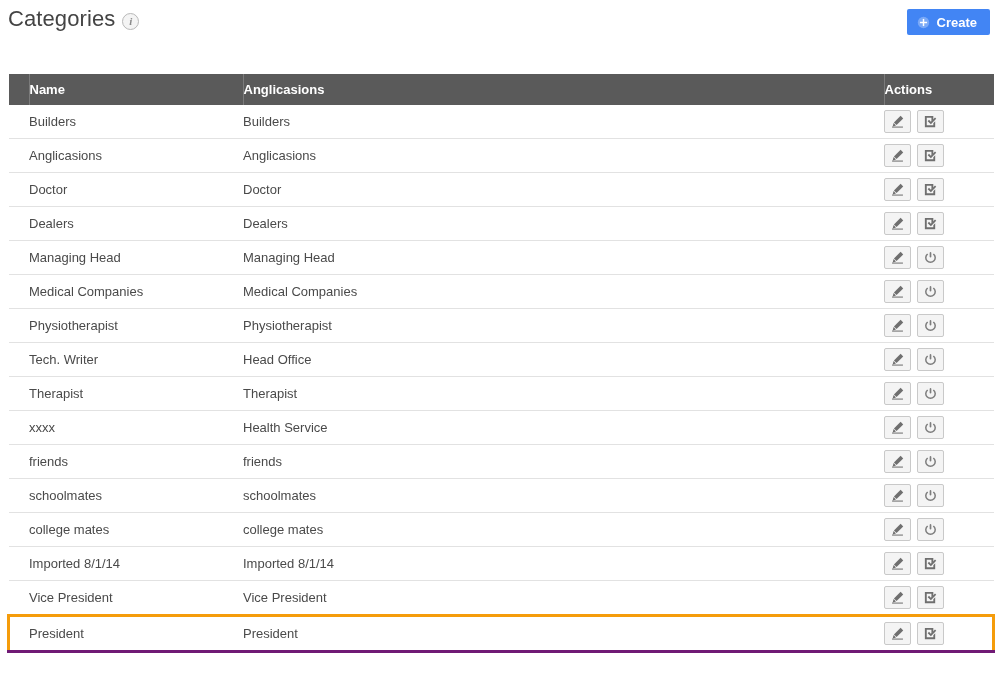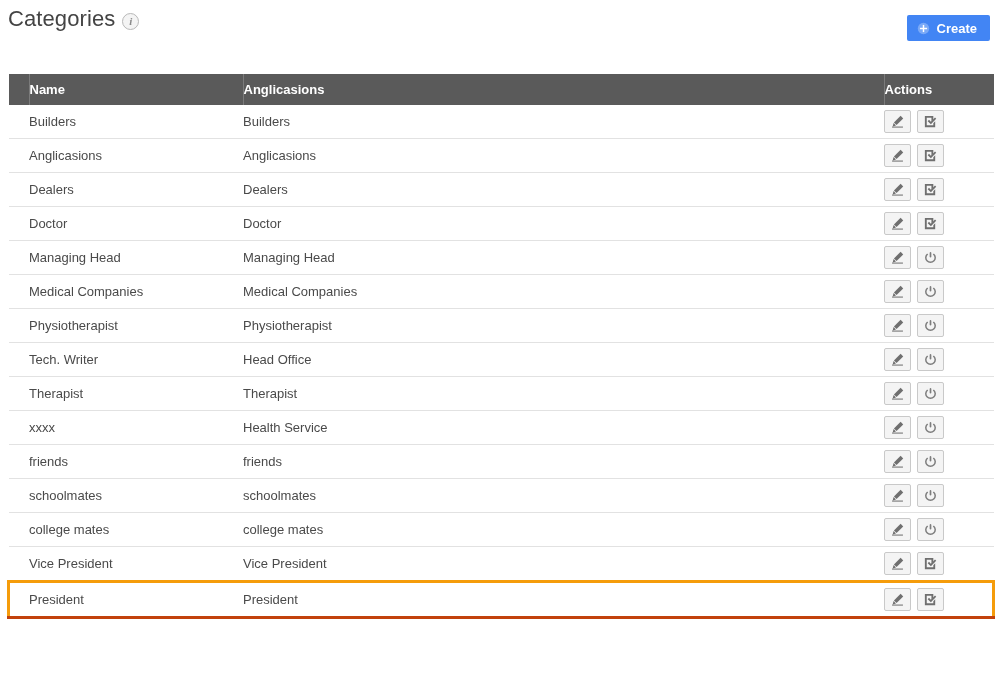--- a/index.html
+++ b/index.html
@@ -50,21 +50,21 @@
     font-family: "Liberation Serif", serif;
     color: #8a8a8a;
     font-weight: bold;
     box-sizing: border-box;
     margin-top: 4px;
   }
 
   .create-button {
     position: absolute;
     right: 6px;
-    top: 15px;
+    top: 9px;
     height: 26px;
     padding: 0 13px 0 10px;
     background: #4285f4;
     border: none;
     border-radius: 2px;
     color: #ffffff;
     font-size: 13px;
     font-weight: bold;
     font-family: "Liberation Sans", sans-serif;
     display: flex;
@@ -114,21 +114,21 @@
     vertical-align: middle;
     background: #ffffff;
   }
   td.cell-spacer {}
   td.cell-name { padding-left: 12px; }
   td.cell-desc { padding-left: 11px; }
   td.cell-actions { padding-left: 10px; }
 
   tbody tr.highlighted td {
     border-top: 3px solid #f59c0b;
-    border-bottom: 3px solid #c2410c;
+    border-bottom: 3px solid #701a75;
   }
   tbody tr.highlighted td.cell-spacer { border-left: 3px solid #f59c0b; }
   tbody tr.highlighted td.cell-actions { border-right: 3px solid #f59c0b; }
 
   
   .actions-group {
     display: flex;
     gap: 6px;
     align-items: center;
   }
@@ -216,20 +216,42 @@
                 <svg width="15" height="15" viewBox="0 0 16 16">
                   <path d="M2 2h9v4.2l-2 2V4H4v8h7v-2.2l2-2V14H2z" fill="#6f6f6f"></path>
                   <path d="M5 7.6l1.4-1.4 2 2 4.4-4.5 1.3 1.3-5.7 5.8z" fill="#6f6f6f"></path>
                 </svg>
               </button>
             </span>
           </td>
         </tr>
         <tr>
           <td class="cell-spacer"></td>
+          <td class="cell-name">Doctor</td>
+          <td class="cell-desc">Doctor</td>
+          <td class="cell-actions">
+            <span class="actions-group">
+              <button class="icon-btn">
+                <svg width="15" height="15" viewBox="0 0 16 16">
+                  <path d="M11.3 1.9l2.8 2.8-7.1 7.1-2.8-2.8z" fill="#6f6f6f"></path>
+                  <path d="M3.8 9.6l2.6 2.6-3.5 1z" fill="#6f6f6f"></path>
+                  <rect x="2.2" y="13.4" width="11.6" height="1.1" fill="#6f6f6f"></rect>
+                </svg>
+              </button>
+              <button class="icon-btn">
+                <svg width="15" height="15" viewBox="0 0 16 16">
+                  <path d="M2 2h9v4.2l-2 2V4H4v8h7v-2.2l2-2V14H2z" fill="#6f6f6f"></path>
+                  <path d="M5 7.6l1.4-1.4 2 2 4.4-4.5 1.3 1.3-5.7 5.8z" fill="#6f6f6f"></path>
+                </svg>
+              </button>
+            </span>
+          </td>
+        </tr>
+        <tr>
+          <td class="cell-spacer"></td>
           <td class="cell-name">Dealers</td>
           <td class="cell-desc">Dealers</td>
           <td class="cell-actions">
             <span class="actions-group">
               <button class="icon-btn">
                 <svg width="15" height="15" viewBox="0 0 16 16">
                   <path d="M11.3 1.9l2.8 2.8-7.1 7.1-2.8-2.8z" fill="#6f6f6f"></path>
                   <path d="M3.8 9.6l2.6 2.6-3.5 1z" fill="#6f6f6f"></path>
                   <rect x="2.2" y="13.4" width="11.6" height="1.1" fill="#6f6f6f"></rect>
                 </svg>
@@ -238,42 +260,20 @@
                 <svg width="15" height="15" viewBox="0 0 16 16">
                   <path d="M2 2h9v4.2l-2 2V4H4v8h7v-2.2l2-2V14H2z" fill="#6f6f6f"></path>
                   <path d="M5 7.6l1.4-1.4 2 2 4.4-4.5 1.3 1.3-5.7 5.8z" fill="#6f6f6f"></path>
                 </svg>
               </button>
             </span>
           </td>
         </tr>
         <tr>
           <td class="cell-spacer"></td>
-          <td class="cell-name">Doctor</td>
-          <td class="cell-desc">Doctor</td>
-          <td class="cell-actions">
-            <span class="actions-group">
-              <button class="icon-btn">
-                <svg width="15" height="15" viewBox="0 0 16 16">
-                  <path d="M11.3 1.9l2.8 2.8-7.1 7.1-2.8-2.8z" fill="#6f6f6f"></path>
-                  <path d="M3.8 9.6l2.6 2.6-3.5 1z" fill="#6f6f6f"></path>
-                  <rect x="2.2" y="13.4" width="11.6" height="1.1" fill="#6f6f6f"></rect>
-                </svg>
-              </button>
-              <button class="icon-btn">
-                <svg width="15" height="15" viewBox="0 0 16 16">
-                  <path d="M2 2h9v4.2l-2 2V4H4v8h7v-2.2l2-2V14H2z" fill="#6f6f6f"></path>
-                  <path d="M5 7.6l1.4-1.4 2 2 4.4-4.5 1.3 1.3-5.7 5.8z" fill="#6f6f6f"></path>
-                </svg>
-              </button>
-            </span>
-          </td>
-        </tr>
-        <tr>
-          <td class="cell-spacer"></td>
           <td class="cell-name">Managing Head</td>
           <td class="cell-desc">Managing Head</td>
           <td class="cell-actions">
             <span class="actions-group">
               <button class="icon-btn">
                 <svg width="15" height="15" viewBox="0 0 16 16">
                   <path d="M11.3 1.9l2.8 2.8-7.1 7.1-2.8-2.8z" fill="#6f6f6f"></path>
                   <path d="M3.8 9.6l2.6 2.6-3.5 1z" fill="#6f6f6f"></path>
                   <rect x="2.2" y="13.4" width="11.6" height="1.1" fill="#6f6f6f"></rect>
                 </svg>
@@ -451,20 +451,42 @@
                 <svg width="15" height="15" viewBox="0 0 16 16">
                   <path d="M11.3 1.9l2.8 2.8-7.1 7.1-2.8-2.8z" fill="#6f6f6f"></path>
                   <path d="M3.8 9.6l2.6 2.6-3.5 1z" fill="#6f6f6f"></path>
                   <rect x="2.2" y="13.4" width="11.6" height="1.1" fill="#6f6f6f"></rect>
                 </svg>
               </button>
               <button class="icon-btn">
                 <svg width="15" height="15" viewBox="0 0 16 16">
                   <path d="M8 2.2c-.5 0-.9.4-.9.9v4c0 .5.4.9.9.9s.9-.4.9-.9v-4c0-.5-.4-.9-.9-.9z" fill="#7d7d7d"></path>
                   <path d="M11.6 3.6l-1.1 1.2A4.2 4.2 0 1 1 5.5 4.8L4.4 3.6a5.8 5.8 0 1 0 7.2 0z" fill="#7d7d7d"></path>
+                </svg>
+              </button>
+            </span>
+          </td>
+        </tr>
+        <tr>
+          <td class="cell-spacer"></td>
+          <td class="cell-name">Imported 8/1/14</td>
+          <td class="cell-desc">Imported 8/1/14</td>
+          <td class="cell-actions">
+            <span class="actions-group">
+              <button class="icon-btn">
+                <svg width="15" height="15" viewBox="0 0 16 16">
+                  <path d="M11.3 1.9l2.8 2.8-7.1 7.1-2.8-2.8z" fill="#6f6f6f"></path>
+                  <path d="M3.8 9.6l2.6 2.6-3.5 1z" fill="#6f6f6f"></path>
+                  <rect x="2.2" y="13.4" width="11.6" height="1.1" fill="#6f6f6f"></rect>
+                </svg>
+              </button>
+              <button class="icon-btn">
+                <svg width="15" height="15" viewBox="0 0 16 16">
+                  <path d="M2 2h9v4.2l-2 2V4H4v8h7v-2.2l2-2V14H2z" fill="#6f6f6f"></path>
+                  <path d="M5 7.6l1.4-1.4 2 2 4.4-4.5 1.3 1.3-5.7 5.8z" fill="#6f6f6f"></path>
                 </svg>
               </button>
             </span>
           </td>
         </tr>
         <tr>
           <td class="cell-spacer"></td>
           <td class="cell-name">Vice President</td>
           <td class="cell-desc">Vice President</td>
           <td class="cell-actions">

